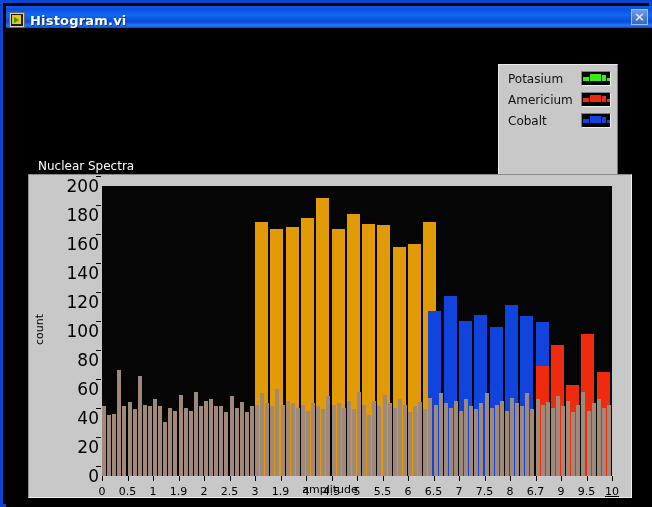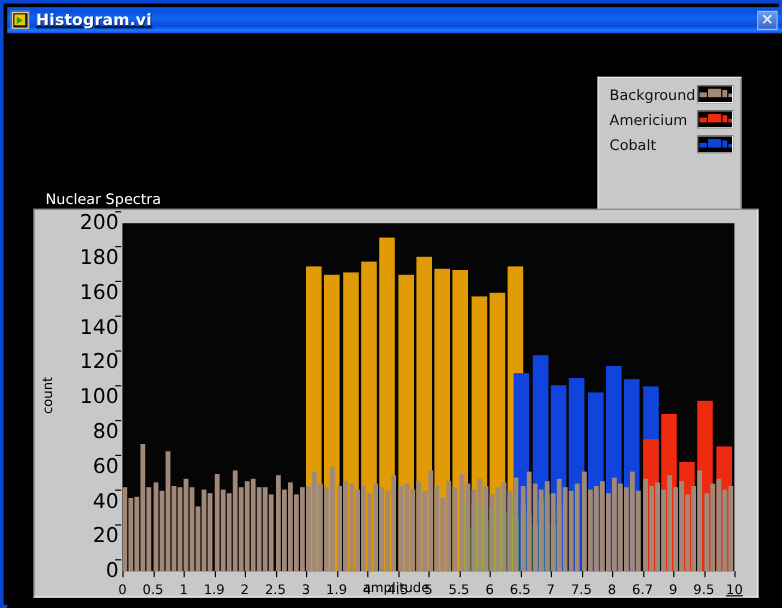--- a/index.html
+++ b/index.html
@@ -11,21 +11,21 @@
   
   #window{
     position:absolute;left:0;top:0;width:652px;height:507px;
     box-sizing:border-box;
     border:3px solid #0a46d2;
     background:#000000;
   }
   #titlebar{
     position:absolute;left:3px;top:3px;width:646px;height:22px;
     background:linear-gradient(to bottom,#0d5ce8 0%,#0a4fe0 14%,#1166f2 42%,#0a4ad8 72%,#1f79ff 88%,#0a46d2 100%);
-    display:flex;align-items:center;text-decoration:underline;
+    display:flex;align-items:flex-end;
   }
   #app-icon{
     width:16px;height:16px;margin-left:3px;margin-right:5px;
     background:#d4d0c8;border:1px solid #6b6b5a;
     position:relative;box-sizing:border-box;flex:0 0 auto;
   }
   #app-icon .lv-bg{position:absolute;left:1px;top:1px;right:1px;bottom:1px;background:#1a1a1a;}
   #app-icon .lv-yellow{position:absolute;left:2px;top:2px;width:9px;height:9px;background:#f2c300;}
   #app-icon .lv-tri{
     position:absolute;left:4px;top:4px;width:0;height:0;
@@ -134,26 +134,26 @@
         <span class="lv-tri"></span>
     </div>
     <span id="title-text">Histogram.vi</span>
     <div id="close-btn">×</div>
   </div>
 
   <div id="client">
 
     <div id="legend">
         <div class="legend-row">
-          <span class="legend-label">Background</span>
+          <span class="legend-label">Potasium</span>
           <span class="legend-swatch">
-            <i class="sw-a" style="background: rgb(160, 137, 120);"></i>
-            <i class="sw-b" style="background: rgb(160, 137, 120);"></i>
-            <i class="sw-c" style="background: rgb(160, 137, 120);"></i>
-            <i class="sw-d" style="background: rgb(160, 137, 120);"></i>
+            <i class="sw-a" style="background: rgb(51, 238, 17);"></i>
+            <i class="sw-b" style="background: rgb(51, 238, 17);"></i>
+            <i class="sw-c" style="background: rgb(51, 238, 17);"></i>
+            <i class="sw-d" style="background: rgb(51, 238, 17);"></i>
           </span>
         </div>
         <div class="legend-row">
           <span class="legend-label">Americium</span>
           <span class="legend-swatch">
             <i class="sw-a" style="background: rgb(238, 43, 14);"></i>
             <i class="sw-b" style="background: rgb(238, 43, 14);"></i>
             <i class="sw-c" style="background: rgb(238, 43, 14);"></i>
             <i class="sw-d" style="background: rgb(238, 43, 14);"></i>
           </span>

